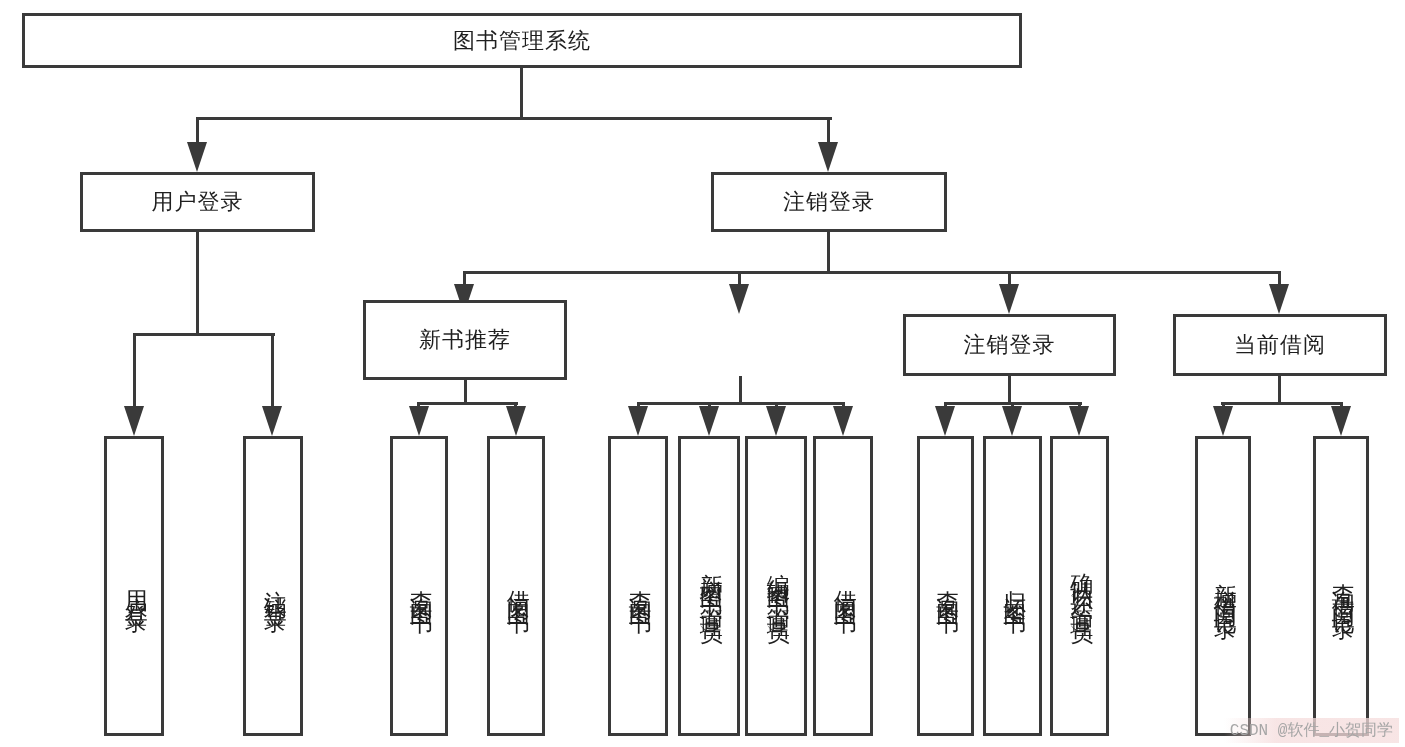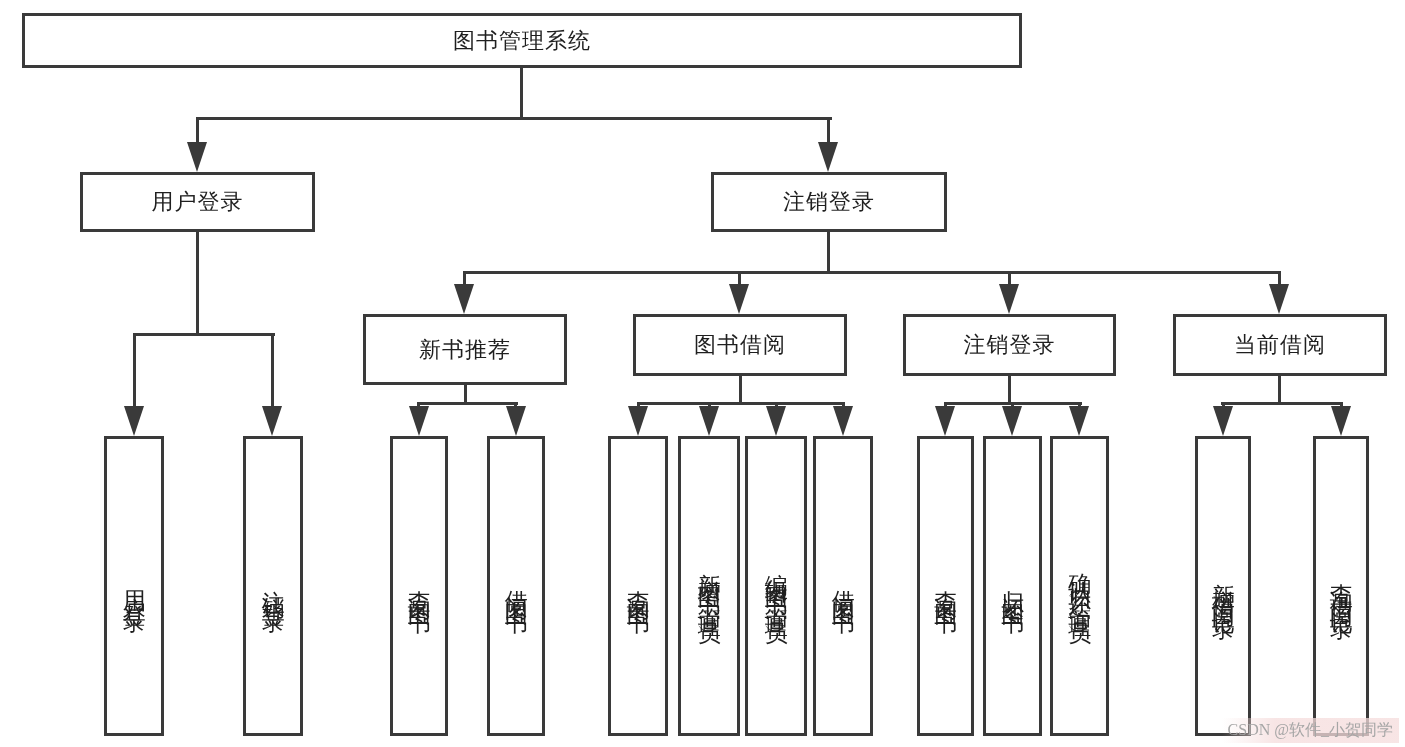--- a/index.html
+++ b/index.html
@@ -1,20 +1,20 @@
 <!DOCTYPE html>
 <html><head>
 <meta charset="utf-8">
 <style>
   html,body{margin:0;padding:0;background:#fff;}
   #stage{
     position:relative;
     width:1405px;height:747px;
     background:#ffffff;
-    font-family:Liberation Serif, serif;
+    font-family:Liberation Mono, monospace;
     overflow:hidden;
   }
   .node{
     position:absolute;
     box-sizing:border-box;
     background:#ffffff;
     border:3px solid #3a3a3a;
     display:flex;
     align-items:center;
     justify-content:center;
@@ -119,25 +119,22 @@
     <span>图书管理系统</span>
   </div>
 
   <div class="node" style="left:80px;top:172px;width:235px;height:60px">
     <span>用户登录</span>
   </div>
   <div class="node" style="left:711px;top:172px;width:236px;height:60px">
     <span>注销登录</span>
   </div>
 
-  <div class="node" style="left:363px;top:314px;width:204px;height:71px">
+  <div class="node" style="left:363px;top:300px;width:204px;height:80px">
     <span>新书推荐</span>
-  </div>
-  <div class="node" style="left:633px;top:314px;width:214px;height:62px">
-    <span>图书借阅</span>
   </div>
   <div class="node" style="left:903px;top:314px;width:213px;height:62px">
     <span>注销登录</span>
   </div>
   <div class="node" style="left:1173px;top:314px;width:214px;height:62px">
     <span>当前借阅</span>
   </div>
 
   <div class="node vnode" style="left:104px;top:436px;width:60px;height:300px">
     <span>用户登录</span>

